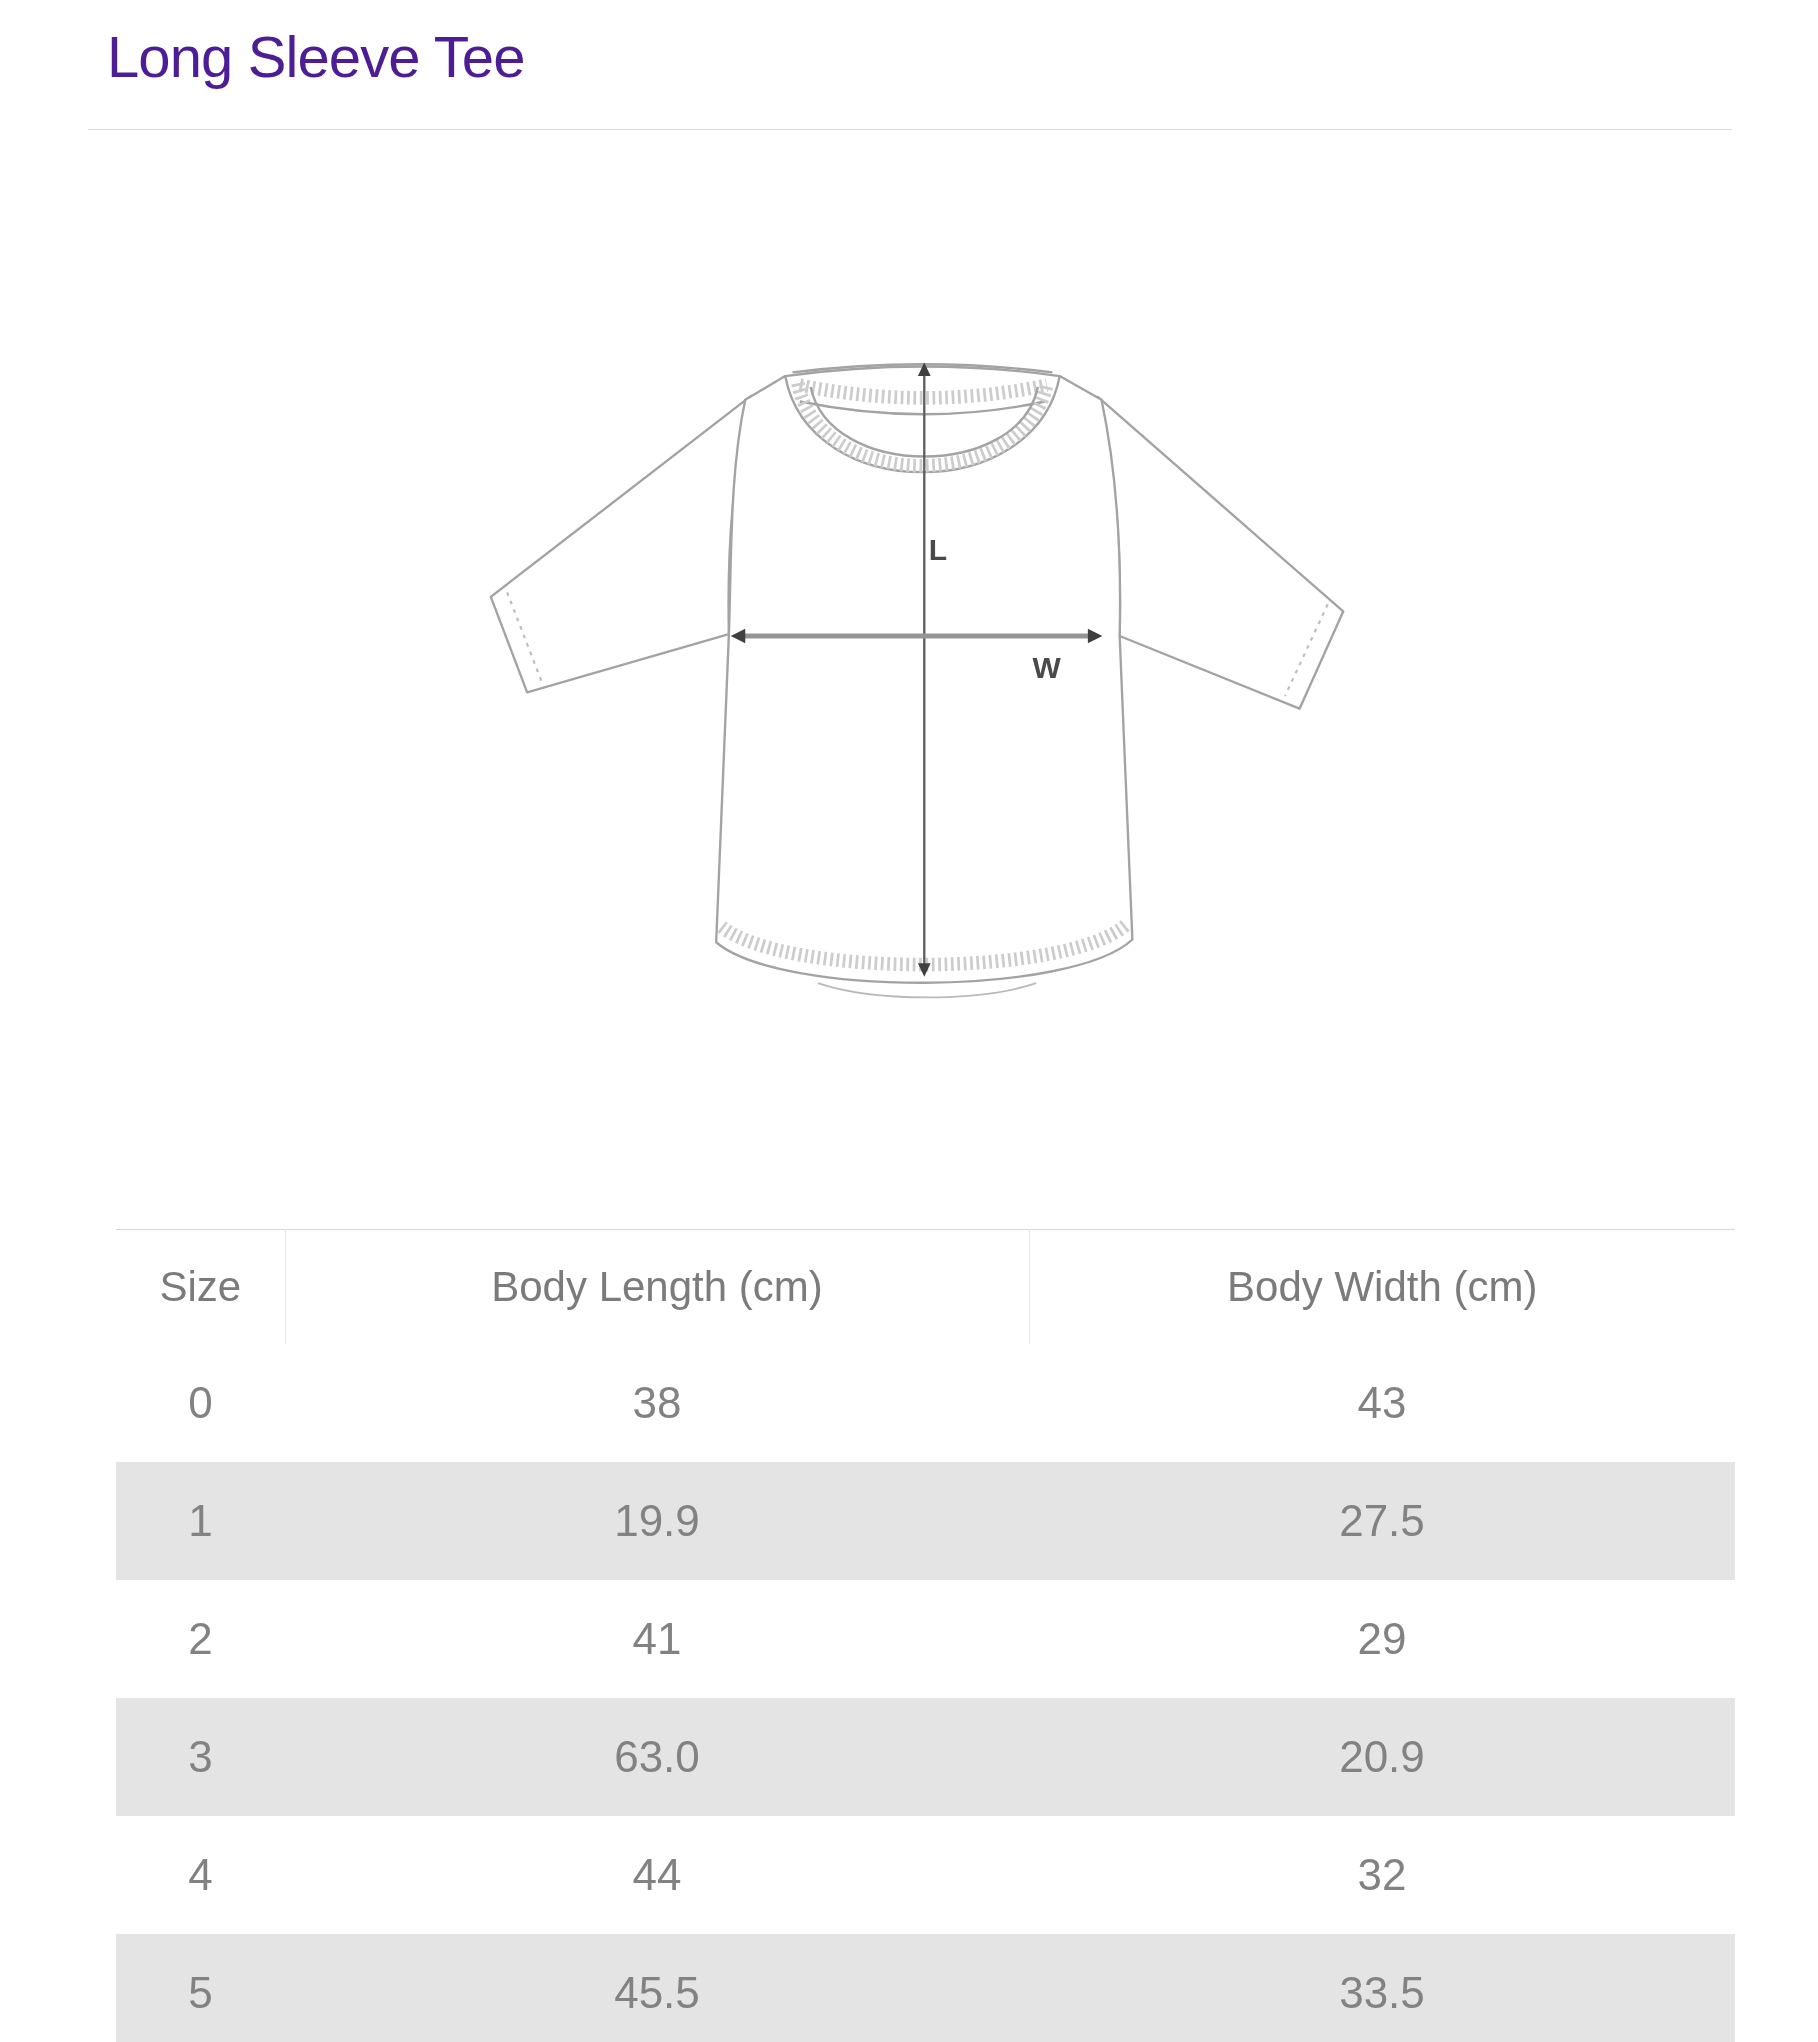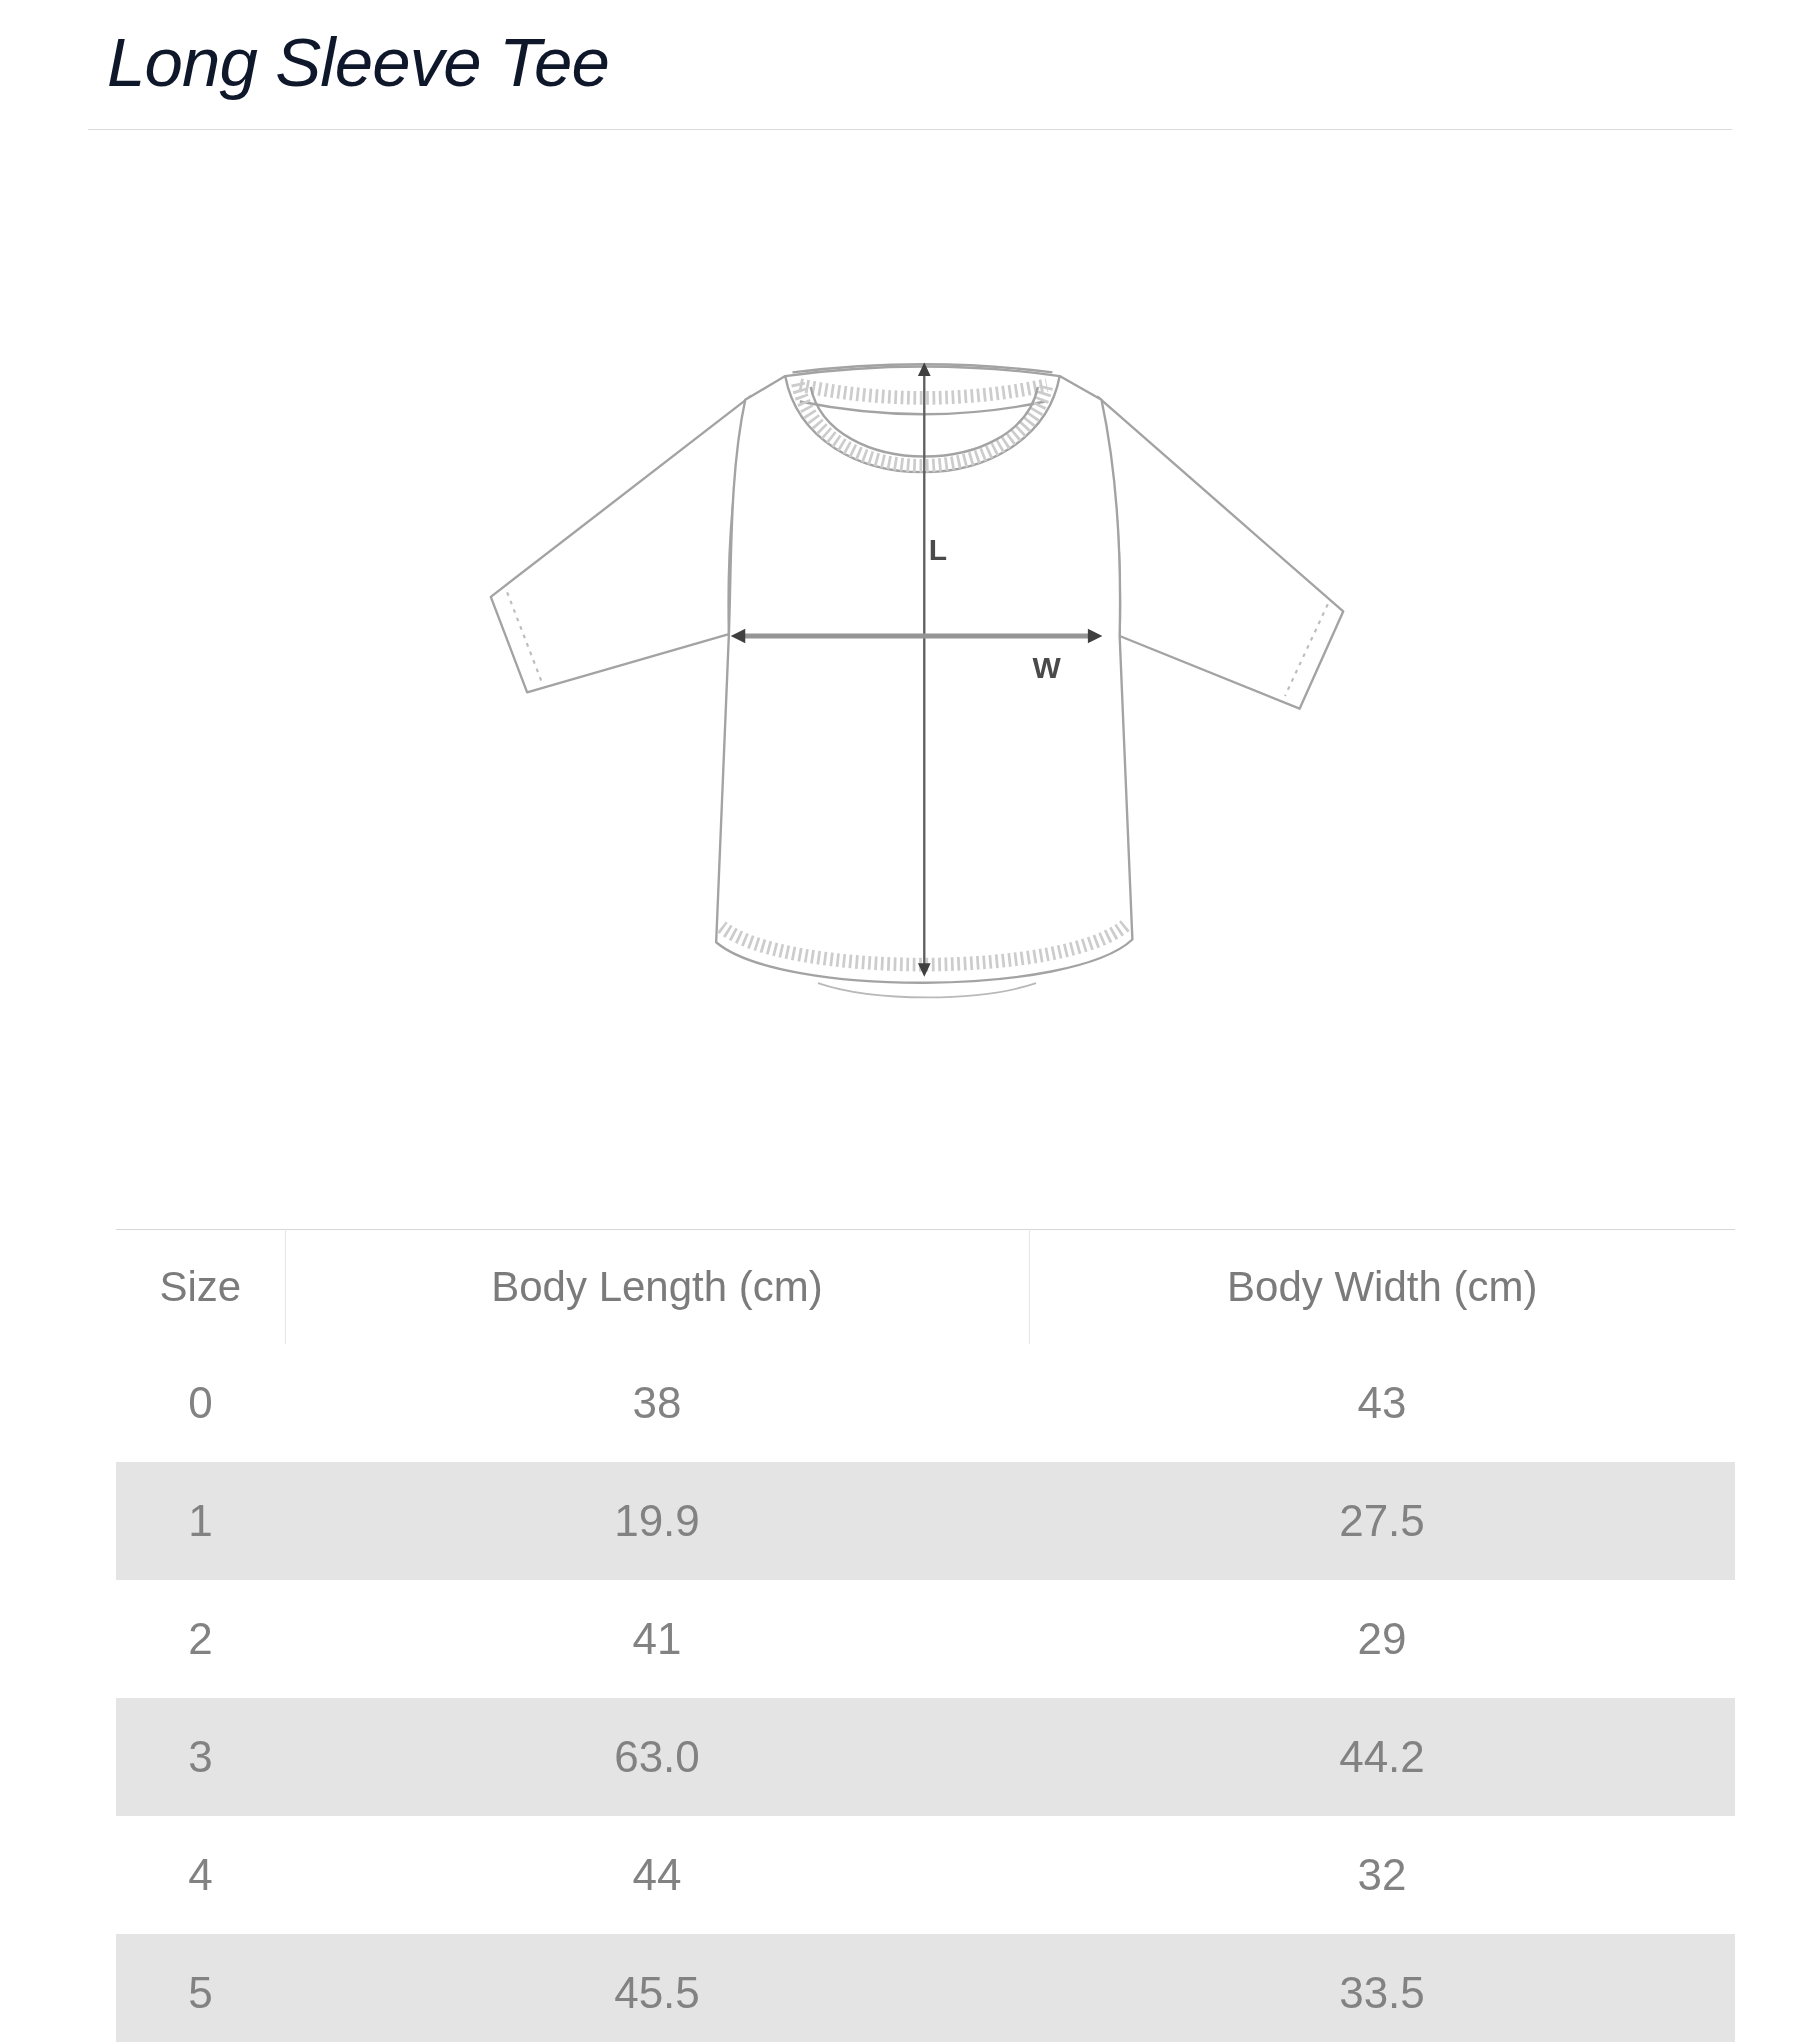--- a/index.html
+++ b/index.html
@@ -6,22 +6,22 @@
   body{
     width:1818px;height:2043px;background:#ffffff;
     font-family:"Liberation Sans","DejaVu Sans",sans-serif;
     overflow:hidden;position:relative;
   }
   .page{position:absolute;inset:0;background:#fff;}
 
   
   .page-title{
     position:absolute;left:107px;top:27px;margin:0;
-    font-size:69px;line-height:1.05;font-weight:400;
-    color:#0f172a;letter-spacing:-0.9px;font-style:italic;
+    font-size:58px;line-height:1.05;font-weight:400;
+    color:#4c1d95;letter-spacing:-0.9px;
   }
   .title-divider{
     position:absolute;left:88px;top:129px;width:1644px;height:0;
     border-top:1.8px solid #dadada;
   }
 
   
   .diagram-wrap{position:absolute;left:0;top:0;width:1818px;height:1146px;}
   .diagram-wrap svg{position:absolute;left:318px;top:327px;}
   .outline{fill:#ffffff;stroke:#a3a3a3;stroke-width:2.6;stroke-linejoin:round;}
@@ -140,21 +140,21 @@
 
     <tr>
       <td>2</td>
       <td>41</td>
       <td>29</td>
     </tr>
 
     <tr class="row-alt">
       <td>3</td>
       <td>63.0</td>
-      <td>44.2</td>
+      <td>20.9</td>
     </tr>
 
     <tr>
       <td>4</td>
       <td>44</td>
       <td>32</td>
     </tr>
 
     <tr class="row-alt">
       <td>5</td>

